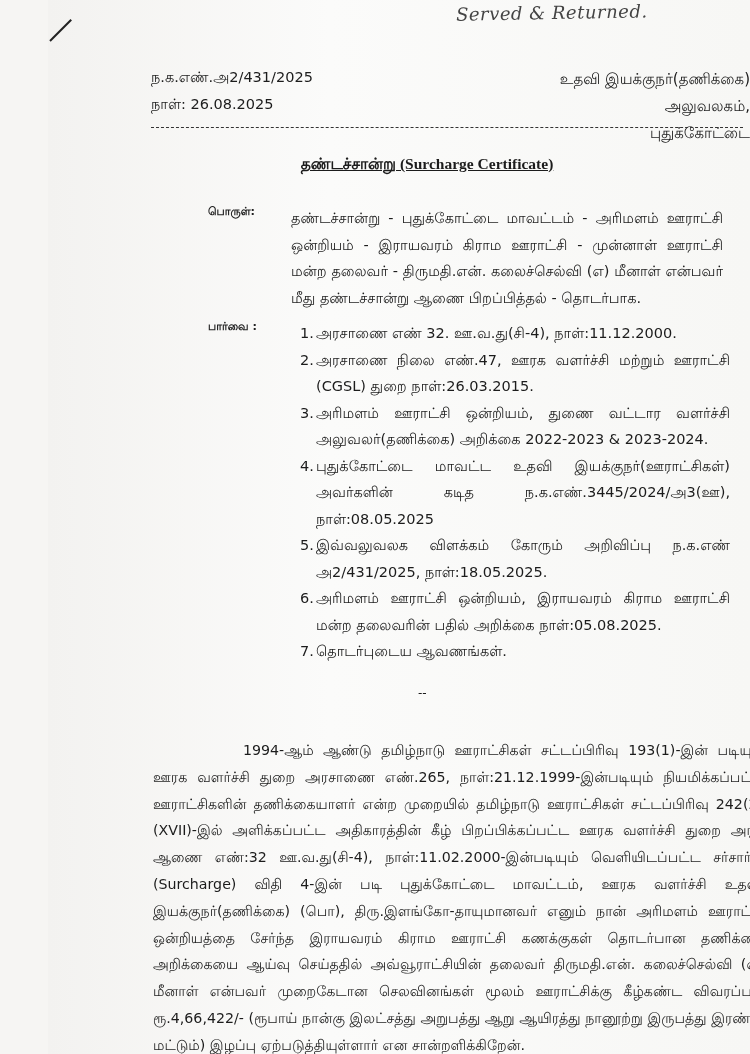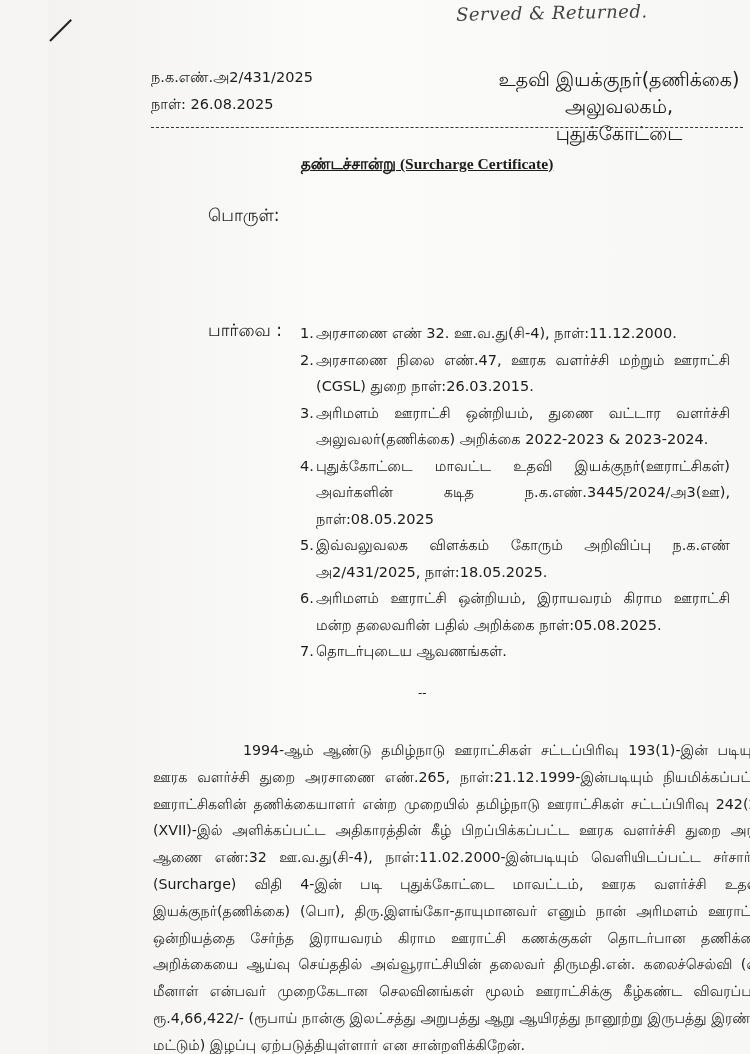--- a/index.html
+++ b/index.html
@@ -12,27 +12,27 @@
   }
   .page { position: absolute; inset: 0; background: linear-gradient(90deg,#f3f2f0 0%,#fbfbfa 40%,#f7f7f5 100%); margin-left: 48px; }
   .handwriting {
     position: absolute; left: 408px; top: 2px;
     font-family: "DejaVu Serif", serif; font-style: italic;
     font-size: 18px; color: #444; letter-spacing: 0.5px;
     transform: rotate(-1deg);
   }
   .slash { position: absolute; left: 2px; top: 12px; width: 30px; height: 2px; background: #222; transform: rotate(-45deg); transform-origin: left center; top: 40px; }
   .hdr-left { position: absolute; left: 103px; top: 64px; font-size: 14.5px; line-height: 27px; }
-  .hdr-right { position: absolute; left: 440px; top: 66px; font-size: 19px; line-height: 27px; text-align: center; }
+  .hdr-right { position: absolute; left: 440px; top: 66px; font-size: 15px; line-height: 27px; text-align: right; }
   .dashline { position: absolute; left: 103px; top: 127px; width: 592px; border-top: 1.5px dashed #333; }
   .title {
     position: absolute; left: 4px; width: 750px; top: 155px; text-align: center;
     font-family: "Liberation Serif", serif; font-weight: bold; font-size: 15.5px; text-decoration: underline;
   }
-  .label { position: absolute; font-size: 17px; font-weight: normal; color: #222; text-align: right; }
+  .label { position: absolute; font-size: 11px; font-weight: bold; color: #222; text-align: right; }
   .subject { position: absolute; left: 243px; top: 205px; width: 432px; font-size: 14.5px; line-height: 26.5px; text-align: justify; }
   .refs { position: absolute; left: 252px; top: 320px; width: 430px; font-size: 14.5px; line-height: 26.5px; }
   .ref { display: flex; margin-bottom: 0; }
   .ref .num { width: 16px; flex: none; }
   .ref .txt { flex: 1; text-align: justify; }
   .sep { position: absolute; left: 370px; top: 686px; font-size: 12px; }
   .body-para {
     position: absolute; left: 105px; top: 737px; width: 610px;
     font-size: 14.2px; line-height: 26.8px; text-align: justify;
     text-indent: 90px;
@@ -54,20 +54,21 @@
   <div class="hdr-right">
     <div>உதவி இயக்குநர்(தணிக்கை) அலுவலகம்,</div>
     <div>புதுக்கோட்டை</div>
   </div>
 
   <div class="dashline"></div>
 
   <div class="title">தண்டச்சான்று (Surcharge Certificate)</div>
 
   <div class="label" style="left:160px; top:205px;">பொருள்:</div>
+  <div class="subject">தண்டச்சான்று - புதுக்கோட்டை மாவட்டம் - அரிமளம் ஊராட்சி ஒன்றியம் - இராயவரம் கிராம ஊராட்சி - முன்னாள் ஊராட்சி மன்ற தலைவர் - திருமதி.என். கலைச்செல்வி (எ) மீனாள் என்பவர் மீது தண்டச்சான்று ஆணை பிறப்பித்தல் - தொடர்பாக.</div>
 
   <div class="label" style="left:160px; top:320px;">பார்வை :</div>
   <div class="refs">
     <div class="ref">
         <span class="num">1.</span>
         <span class="txt">அரசாணை எண் 32. ஊ.வ.து(சி-4), நாள்:11.12.2000.</span>
       </div>
     <div class="ref">
         <span class="num">2.</span>
         <span class="txt">அரசாணை நிலை எண்.47, ஊரக வளர்ச்சி மற்றும் ஊராட்சி (CGSL) துறை நாள்:26.03.2015.</span>

